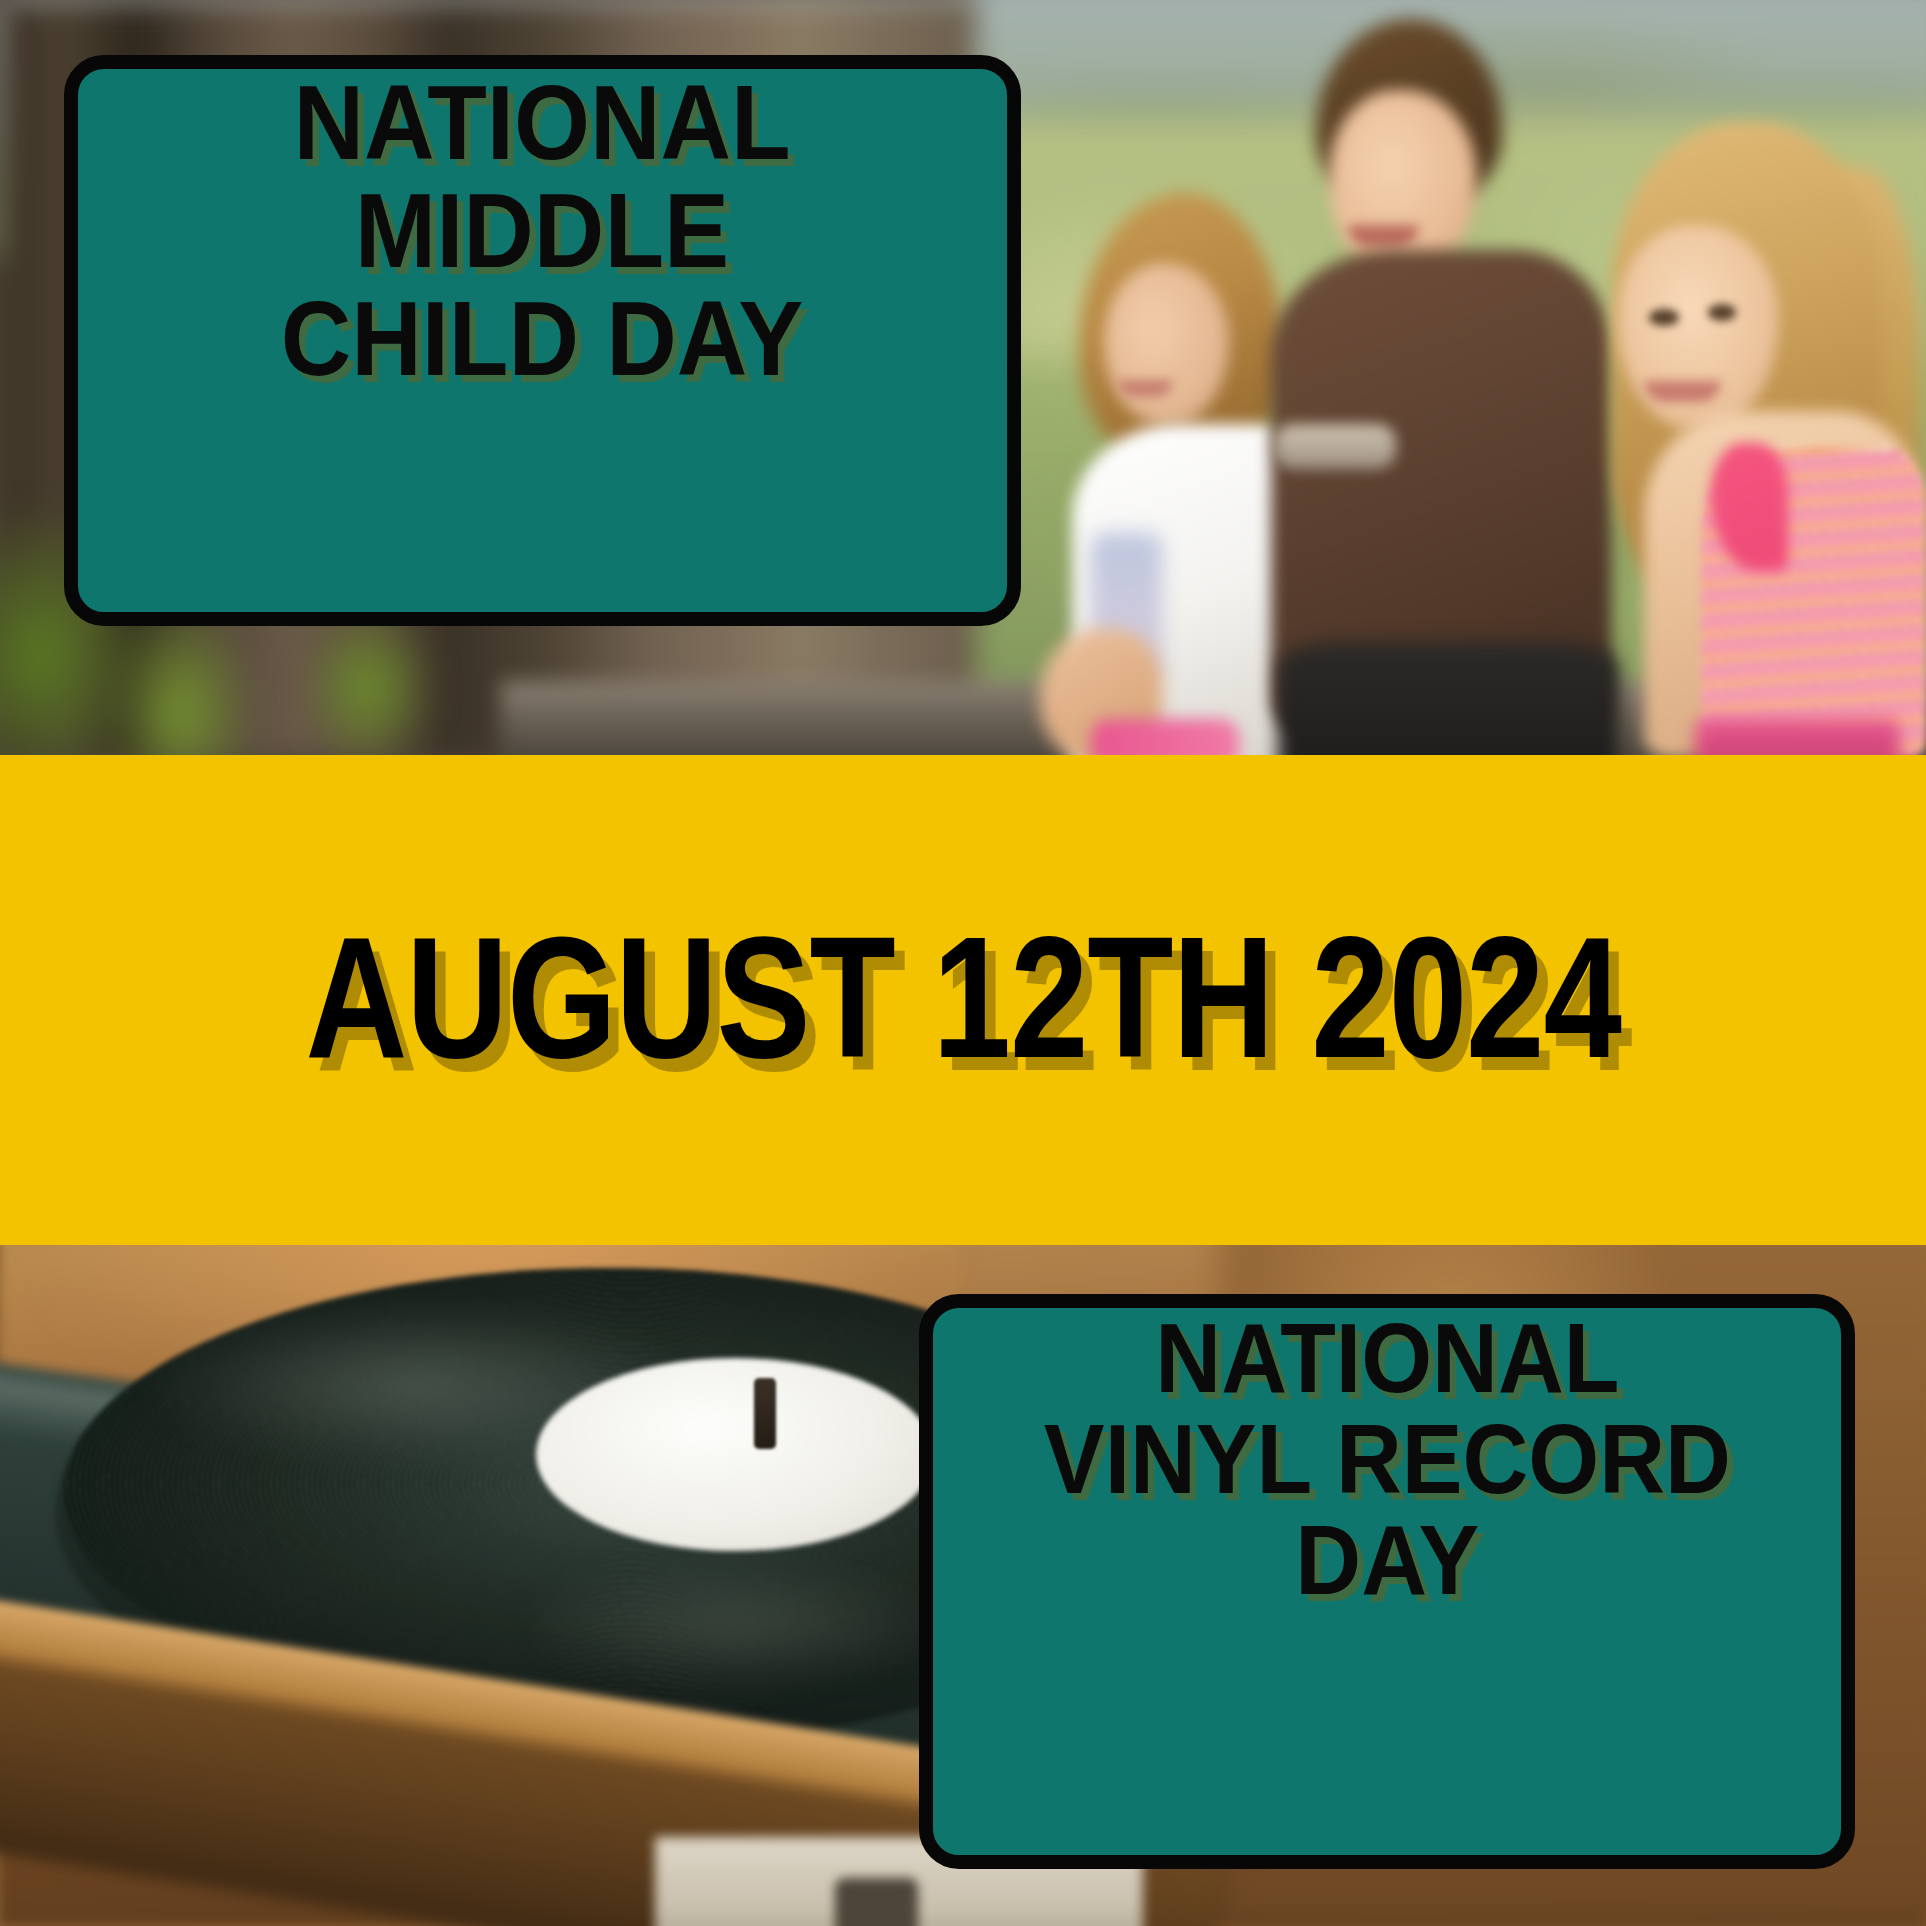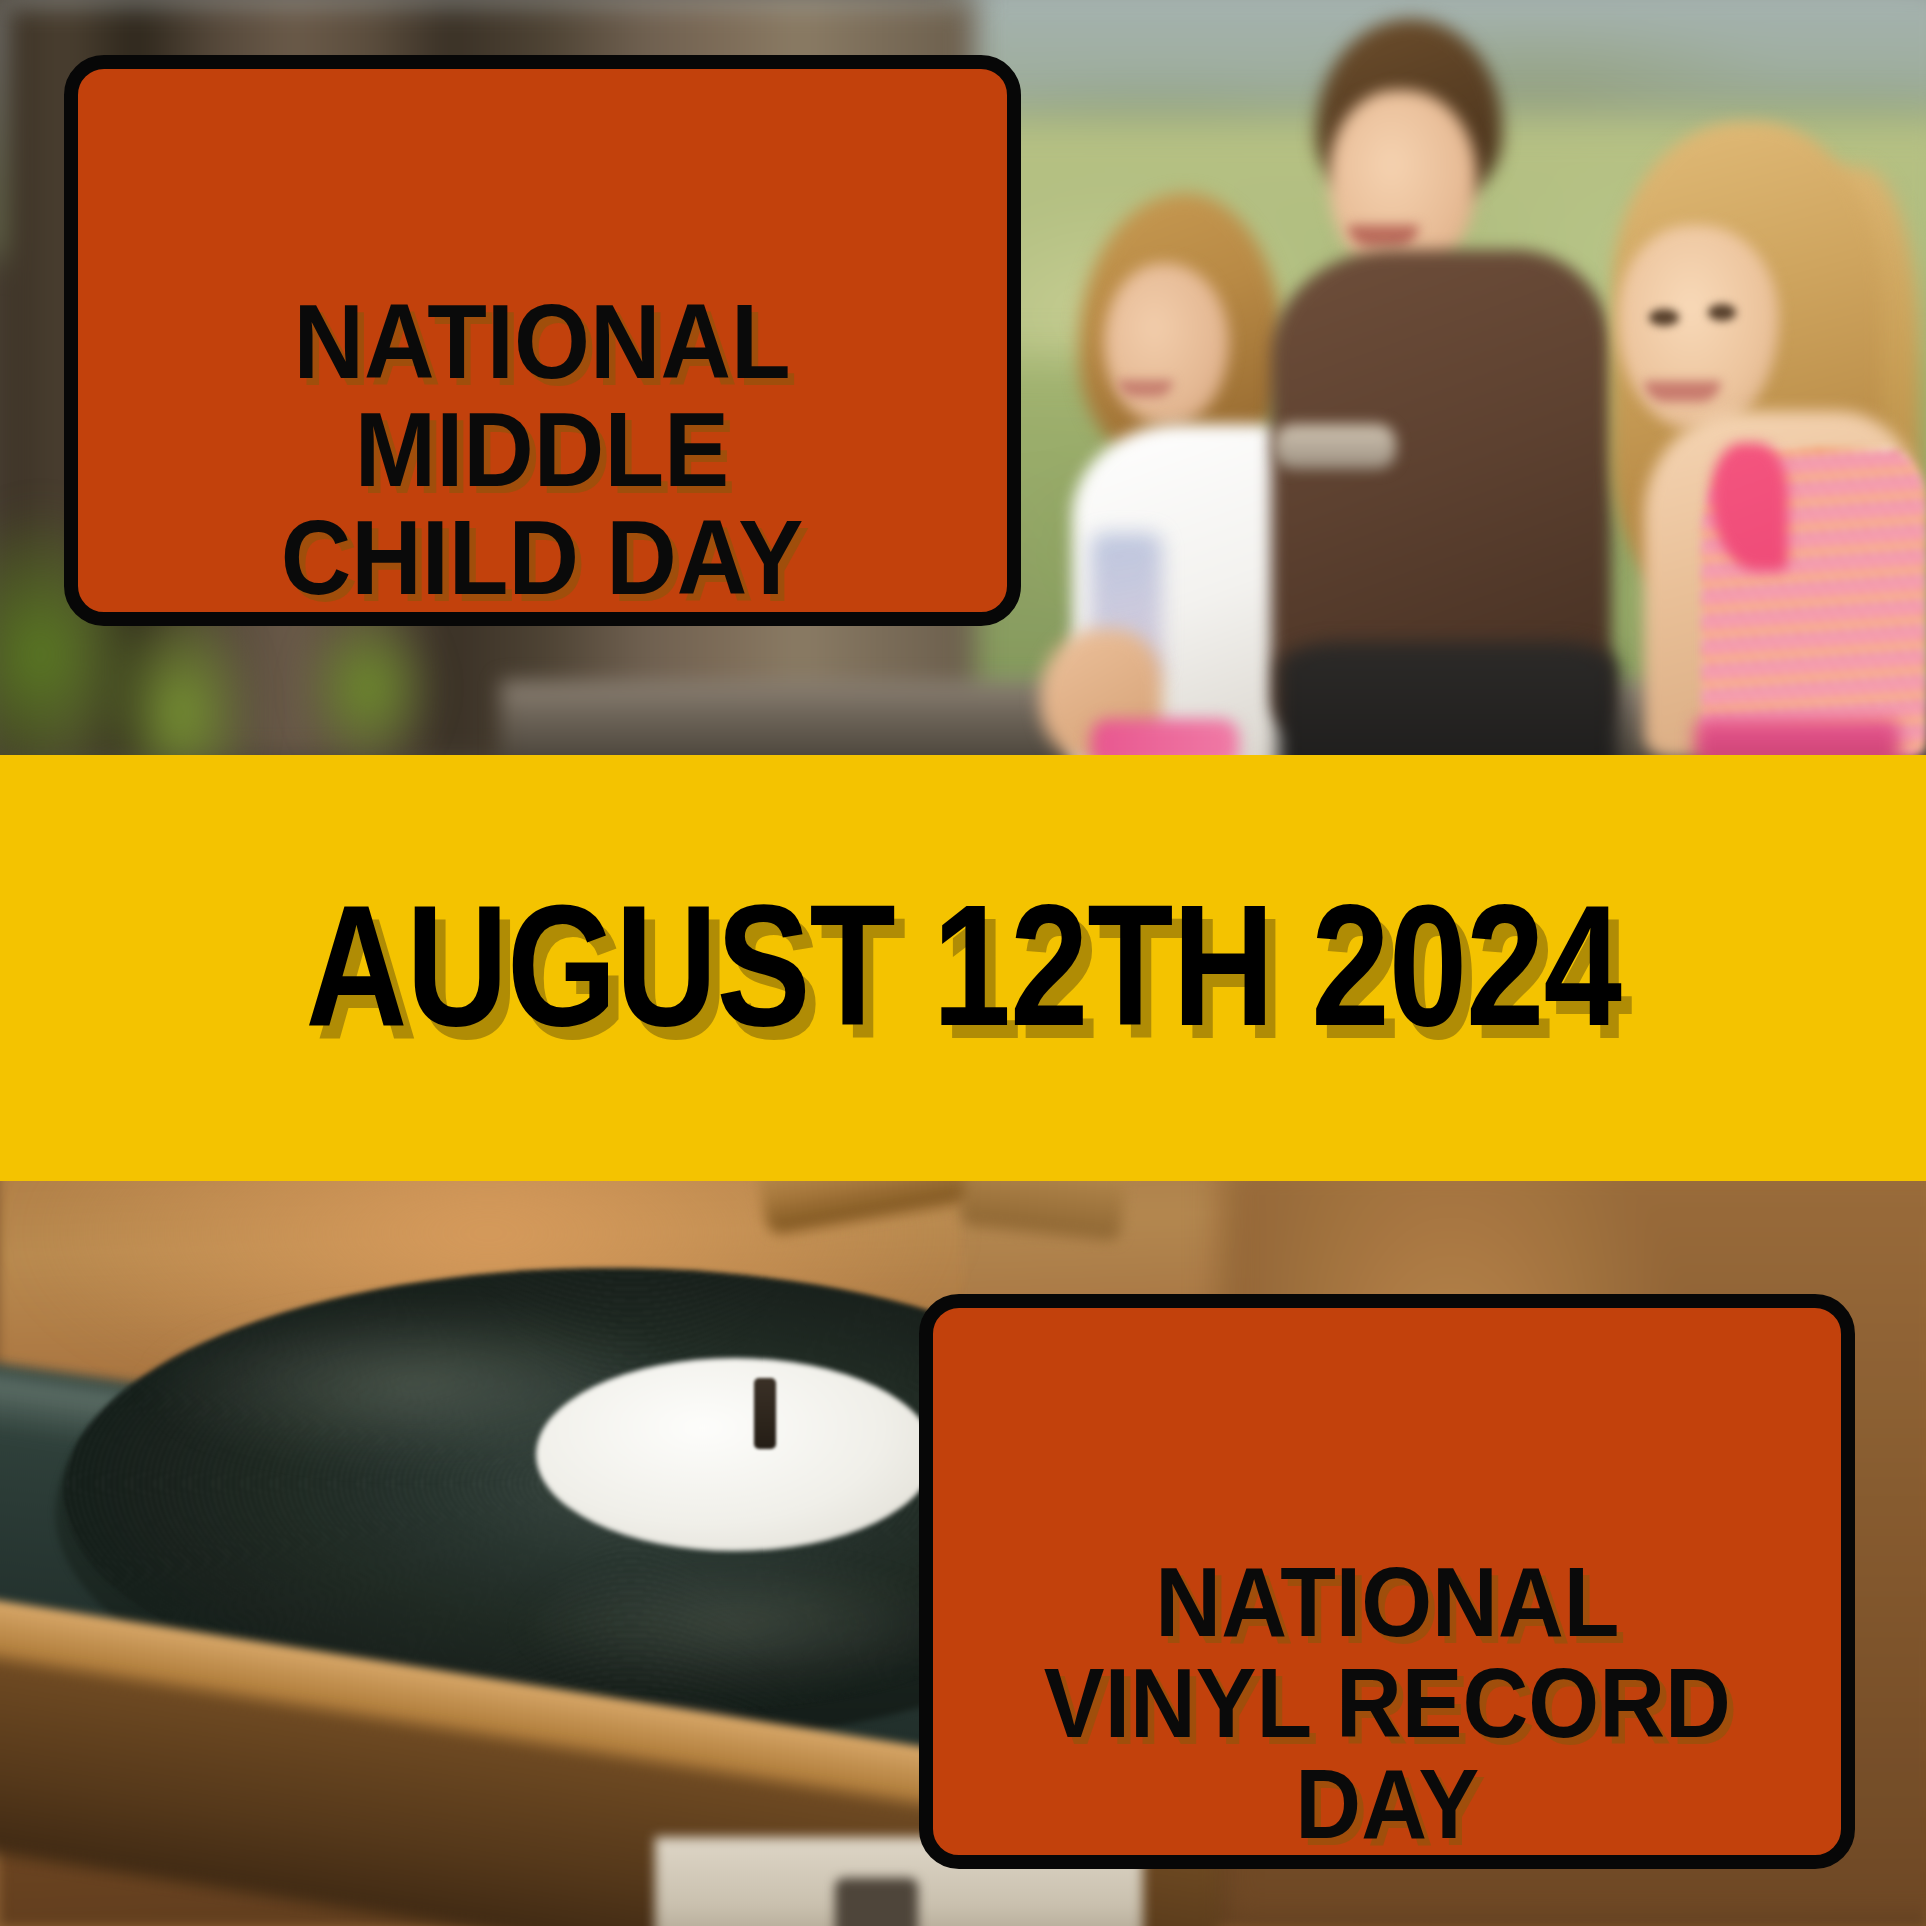--- a/index.html
+++ b/index.html
@@ -382,21 +382,21 @@
     position: absolute; left: 835px; top: 722px; width: 83px; height: 64px;
     border-radius: 9px;
     background: #4e453a;
     filter: blur(5.1px);
   }
 
   
   .date-banner {
     position: absolute;
     left: 0; top: 755px;
-    width: 1926px; height: 426px;
+    width: 1926px; height: 490px;
     background: #F4C300;
     display: flex;
     align-items: center;
     justify-content: center;
   }
   .date-text {
     font-size: 172px;
     font-weight: 700;
     line-height: 1;
     color: #000000;
@@ -405,25 +405,25 @@
     transform-origin: center center;
     white-space: nowrap;
     text-shadow: 13px 13px 0 rgba(120,95,10,0.55);
     padding-bottom: 5.1px;
   }
 
   
   .sign {
     position: absolute;
     box-sizing: border-box;
-    background: #c2410c;
+    background: #0f766e;
     border: 14px solid #070707;
     border-radius: 40px;
     display: flex;
-    align-items: flex-end;
+    align-items: flex-start;
     justify-content: center;
   }
   .sign-text {
     font-weight: 700;
     color: #0a0a0a;
     text-align: center;
     line-height: 1.03;
     transform: scaleX(0.93);
     text-shadow: 7px 7px 0 rgba(120,95,10,0.45);
     white-space: pre-line;

